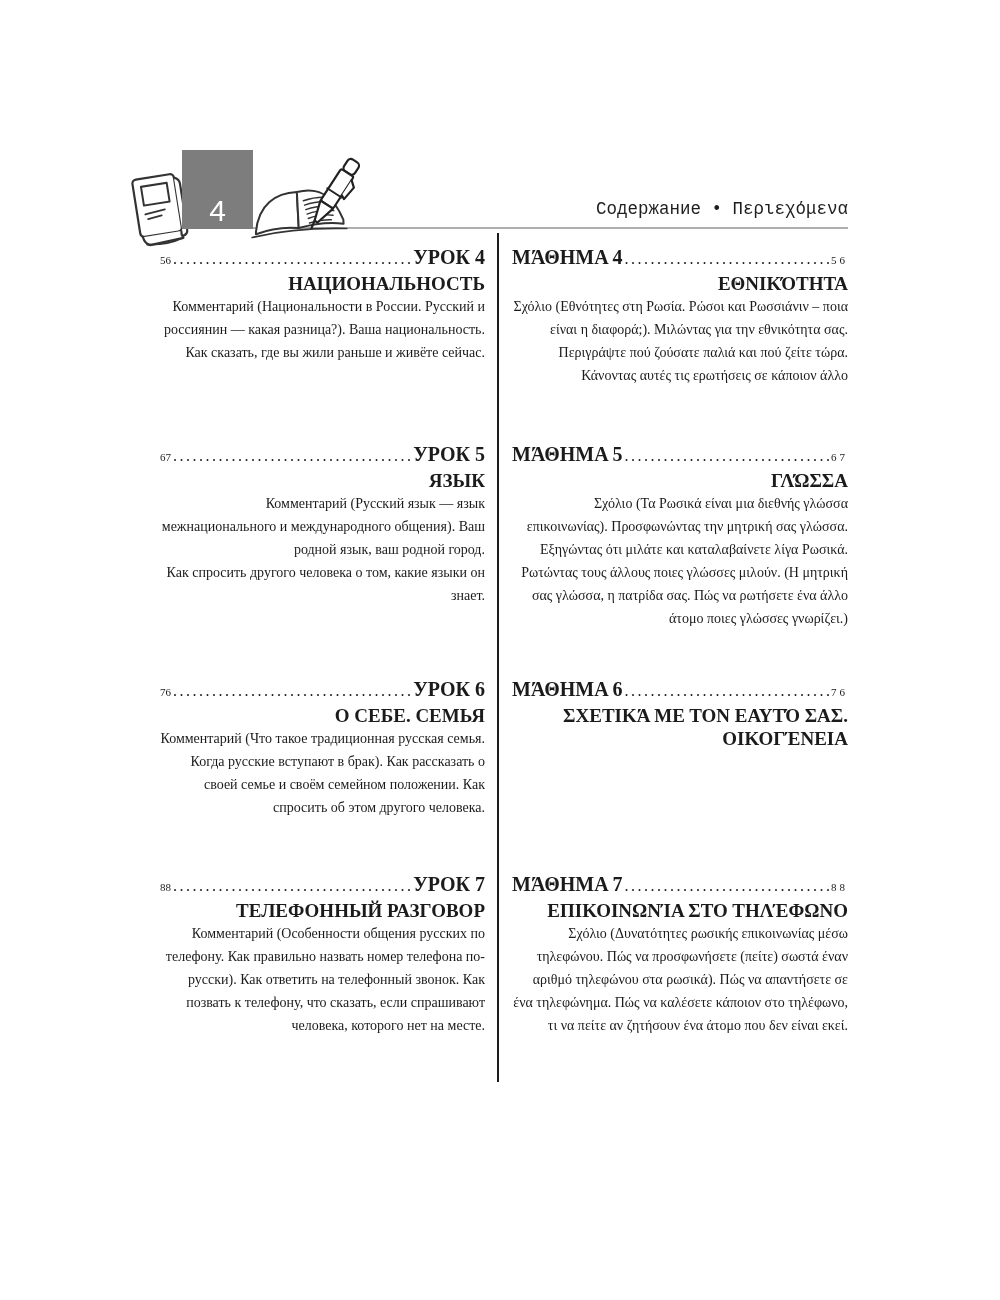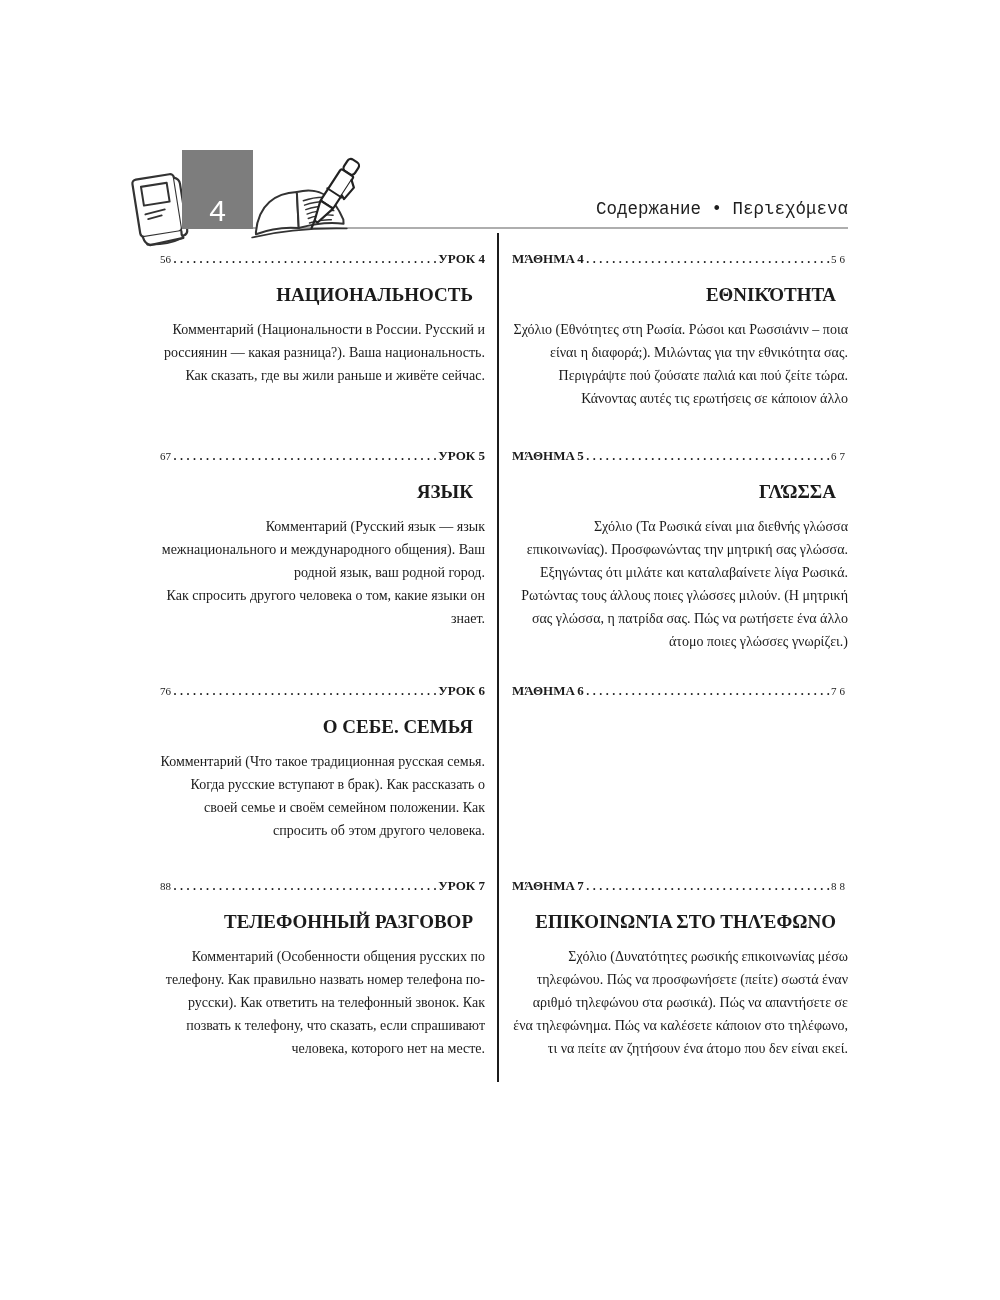--- a/index.html
+++ b/index.html
@@ -79,37 +79,37 @@
     align-items: baseline;
     line-height: 23px;
   }
   .pg {
     font-size: 11px;
     white-space: nowrap;
   }
   .col-right .pg { letter-spacing: 3px; }
   .lesson {
     font-weight: bold;
-    font-size: 13px;
+    font-size: 20px;
     white-space: nowrap;
   }
   .leader {
     flex: 1 1 auto;
     overflow: hidden;
     white-space: nowrap;
     font-size: 16px;
     letter-spacing: 2.5px;
     padding: 0 2px;
     min-width: 10px;
   }
   .leader::before {
     content: "...........................................................................................................";
   }
   .title {
-    margin: 12px;
+    margin: 0;
     font-size: 19px;
     font-weight: bold;
     line-height: 23px;
   }
   .col-right .title.pad { padding-left: 7px; }
   .body {
     margin: 0;
     font-size: 14px;
     line-height: 23px;
   }
@@ -232,20 +232,21 @@
         <h3 class="title">ΓΛΏΣΣΑ</h3>
         <p class="body">Σχόλιο (Τα Ρωσικά είναι μια διεθνής γλώσσα επικοινωνίας). Προσφωνώντας την μητρική σας γλώσσα. Εξηγώντας ότι μιλάτε και καταλαβαίνετε λίγα Ρωσικά. Ρωτώντας τους άλλους ποιες γλώσσες μιλούν. (Η μητρική σας γλώσσα, η πατρίδα σας. Πώς να ρωτήσετε ένα άλλο άτομο ποιες γλώσσες γνωρίζει.)</p>
       </section>
 
       <section class="block h3x">
         <div class="lesson-line">
           <span class="lesson">ΜΆΘΗΜΑ 6</span>
           <span class="leader"></span>
           <span class="pg">76</span>
         </div>
+        <h3 class="title">ΣΧΕΤΙΚΆ ΜΕ ΤΟΝ ΕΑΥΤΌ ΣΑΣ. ΟΙΚΟΓΈΝΕΙΑ</h3>
       </section>
 
       <section class="block">
         <div class="lesson-line">
           <span class="lesson">ΜΆΘΗΜΑ 7</span>
           <span class="leader"></span>
           <span class="pg">88</span>
         </div>
         <h3 class="title">ΕΠΙΚΟΙΝΩΝΊΑ ΣΤΟ ΤΗΛΈΦΩΝΟ</h3>
         <p class="body">Σχόλιο (Δυνατότητες ρωσικής επικοινωνίας μέσω τηλεφώνου. Πώς να προσφωνήσετε (πείτε) σωστά έναν αριθμό τηλεφώνου στα ρωσικά). Πώς να απαντήσετε σε ένα τηλεφώνημα. Πώς να καλέσετε κάποιον στο τηλέφωνο, τι να πείτε αν ζητήσουν ένα άτομο που δεν είναι εκεί.</p>

